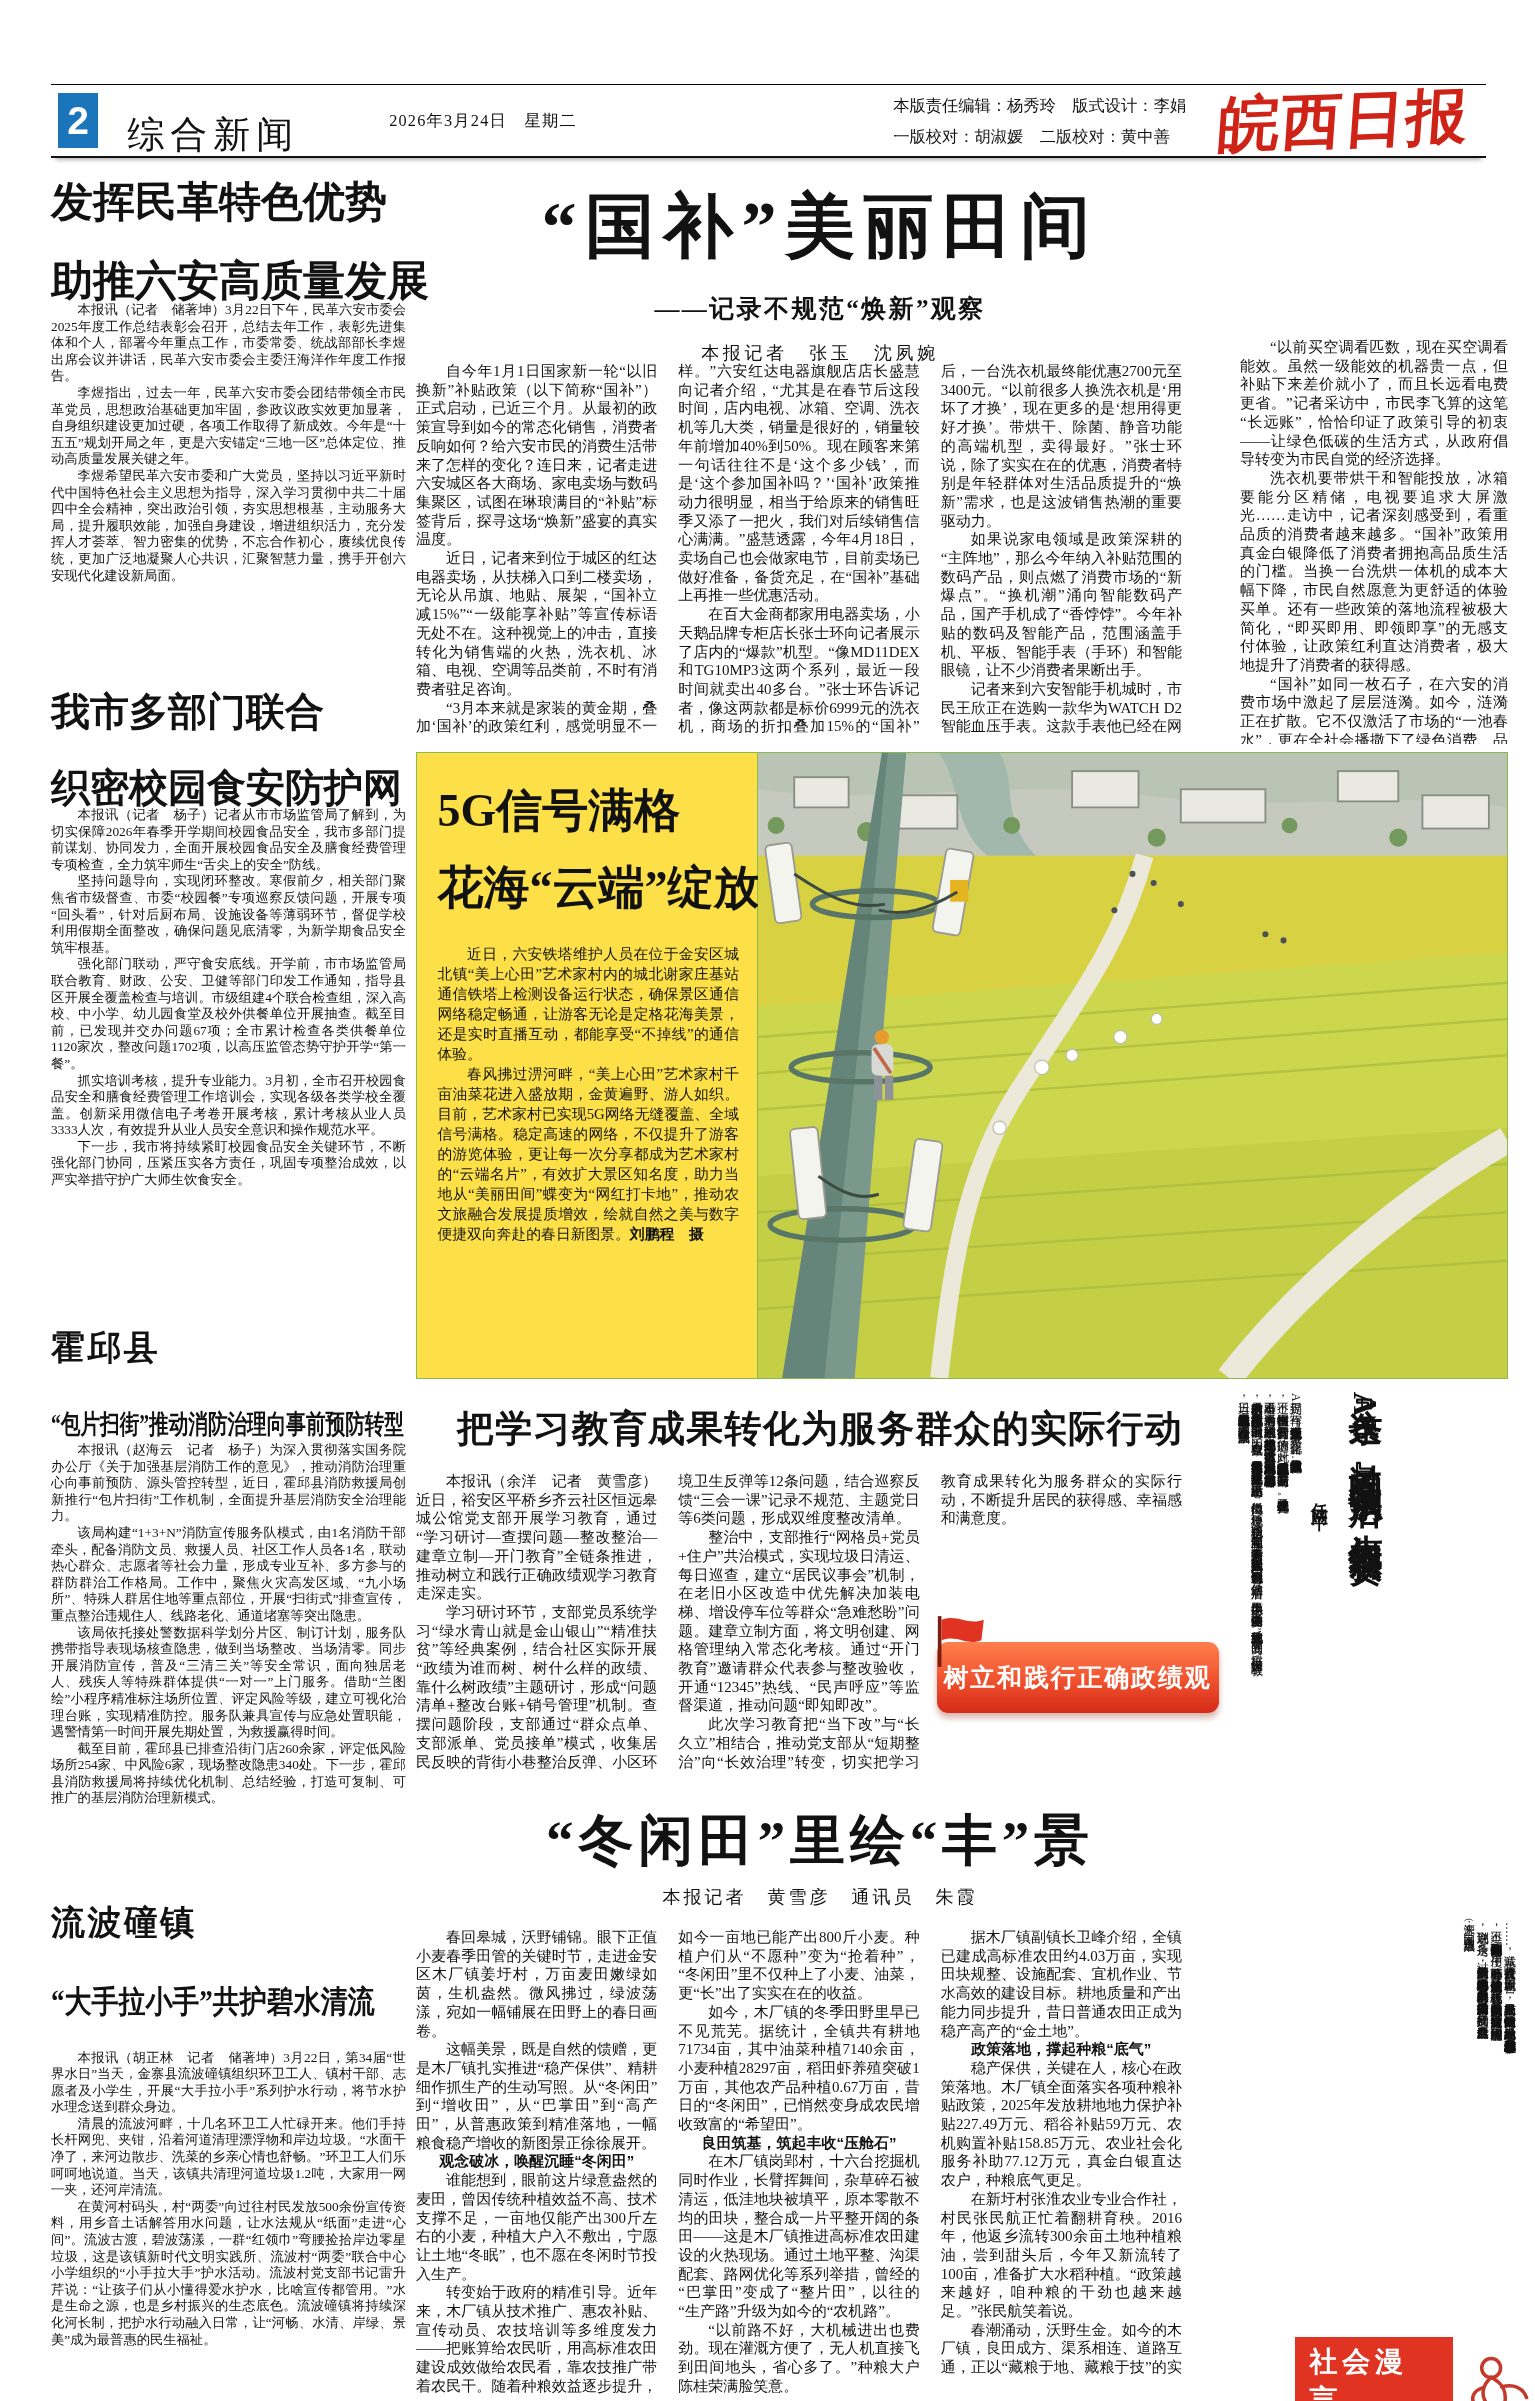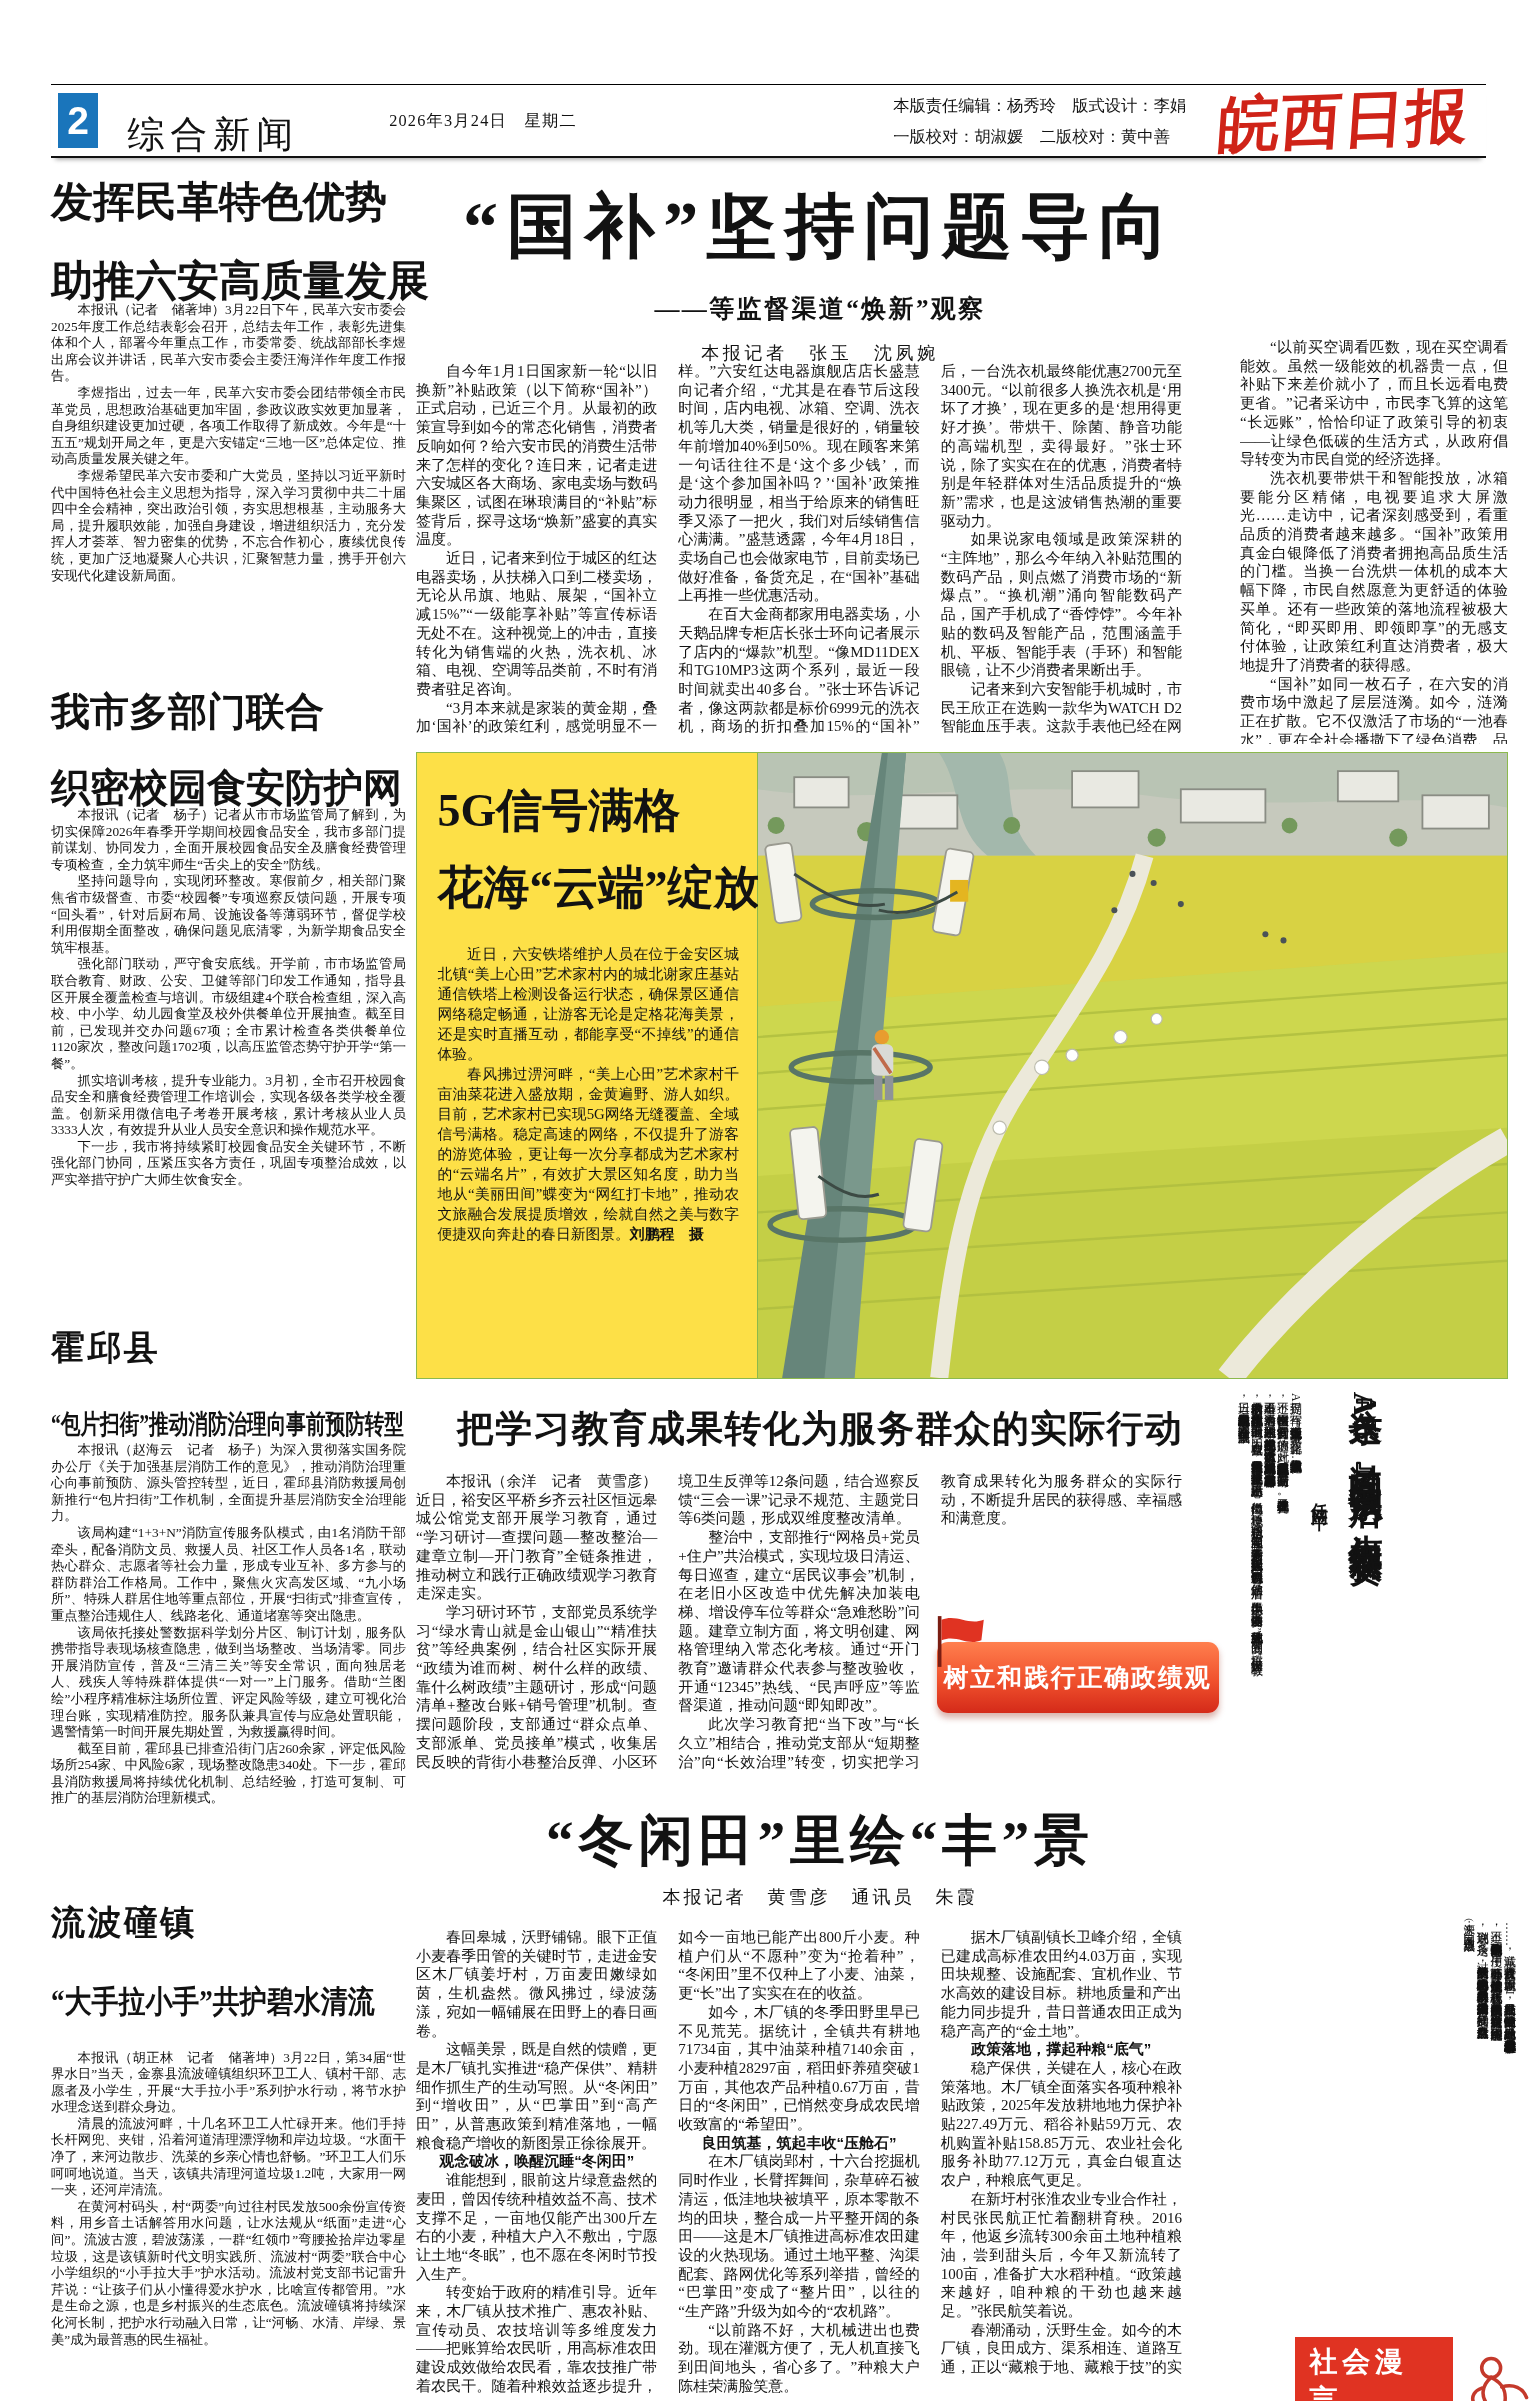--- a/index.html
+++ b/index.html
@@ -153,22 +153,22 @@
     <div class="kicker">流波䃥镇</div>
     <div class="one-line-head" style="font-size:31px;transform:scaleX(.87)">“大手拉小手”共护碧水清流</div>
     <div class="body" style="margin-top:26.5px">
         <p class="para">本报讯（胡正林　记者　储著坤）3月22日，第34届“世界水日”当天，金寨县流波䃥镇组织环卫工人、镇村干部、志愿者及小学生，开展“大手拉小手”系列护水行动，将节水护水理念送到群众身边。</p>
         <p class="para">清晨的流波河畔，十几名环卫工人忙碌开来。他们手持长杆网兜、夹钳，沿着河道清理漂浮物和岸边垃圾。“水面干净了，来河边散步、洗菜的乡亲心情也舒畅。”环卫工人们乐呵呵地说道。当天，该镇共清理河道垃圾1.2吨，大家用一网一夹，还河岸清流。</p>
         <p class="para">在黄河村码头，村“两委”向过往村民发放500余份宣传资料，用乡音土话解答用水问题，让水法规从“纸面”走进“心间”。流波古渡，碧波荡漾，一群“红领巾”弯腰捡拾岸边零星垃圾，这是该镇新时代文明实践所、流波村“两委”联合中心小学组织的“小手拉大手”护水活动。流波村党支部书记雷升芹说：“让孩子们从小懂得爱水护水，比啥宣传都管用。”水是生命之源，也是乡村振兴的生态底色。流波䃥镇将持续深化河长制，把护水行动融入日常，让“河畅、水清、岸绿、景美”成为最普惠的民生福祉。</p>
       </div>
   </article>
 
   <div class="guobu-head">
-    <div class="main">“国补”坚持问题导向</div>
-    <div class="sub">——等监督渠道“焕新”观察</div>
+    <div class="main">“国补”美丽田间</div>
+    <div class="sub">——记录不规范“焕新”观察</div>
     <div class="byline">本报记者　张玉　沈夙婉</div>
   </div>
   <div class="guobu-cols cols3">
       <p class="para">自今年1月1日国家新一轮“以旧换新”补贴政策（以下简称“国补”）正式启动，已近三个月。从最初的政策宣导到如今的常态化销售，消费者反响如何？给六安市民的消费生活带来了怎样的变化？连日来，记者走进六安城区各大商场、家电卖场与数码集聚区，试图在琳琅满目的“补贴”标签背后，探寻这场“焕新”盛宴的真实温度。</p>
       <p class="para">近日，记者来到位于城区的红达电器卖场，从扶梯入口到二楼卖场，无论从吊旗、地贴、展架，“国补立减15%”“一级能享补贴”等宣传标语无处不在。这种视觉上的冲击，直接转化为销售端的火热，洗衣机、冰箱、电视、空调等品类前，不时有消费者驻足咨询。</p>
       <p class="para">“3月本来就是家装的黄金期，叠加‘国补’的政策红利，感觉明显不一样。”六安红达电器旗舰店店长盛慧向记者介绍，“尤其是在春节后这段时间，店内电视、冰箱、空调、洗衣机等几大类，销量是很好的，销量较年前增加40%到50%。现在顾客来第一句话往往不是‘这个多少钱’，而是‘这个参加国补吗？’‘国补’政策推动力很明显，相当于给原来的销售旺季又添了一把火，我们对后续销售信心满满。”盛慧透露，今年4月18日，卖场自己也会做家电节，目前卖场已做好准备，备货充足，在“国补”基础上再推一些优惠活动。</p>
       <p class="para">在百大金商都家用电器卖场，小天鹅品牌专柜店长张士环向记者展示了店内的“爆款”机型。“像MD11DEX和TG10MP3这两个系列，最近一段时间就卖出40多台。”张士环告诉记者，像这两款都是标价6999元的洗衣机，商场的折扣叠加15%的“国补”后，一台洗衣机最终能优惠2700元至3400元。“以前很多人换洗衣机是‘用坏了才换’，现在更多的是‘想用得更好才换’。带烘干、除菌、静音功能的高端机型，卖得最好。”张士环说，除了实实在在的优惠，消费者特别是年轻群体对生活品质提升的“焕新”需求，也是这波销售热潮的重要驱动力。</p>
       <p class="para">如果说家电领域是政策深耕的“主阵地”，那么今年纳入补贴范围的数码产品，则点燃了消费市场的“新爆点”。“换机潮”涌向智能数码产品，国产手机成了“香饽饽”。今年补贴的数码及智能产品，范围涵盖手机、平板、智能手表（手环）和智能眼镜，让不少消费者果断出手。</p>
       <p class="para">记者来到六安智能手机城时，市民王欣正在选购一款华为WATCH D2智能血压手表。这款手表他已经在网上关注很久了，价格跟店里差不多，申领15%的“国补”后，还是很划算的。据店员介绍，这款智能手表兼具健康监测功能，最近成了店里的热销款，不少年轻人买来送长辈。原价2988元叠加“国补”的让利，对看重实用功能的消费者来说，吸引力不小。</p>
     </div>

